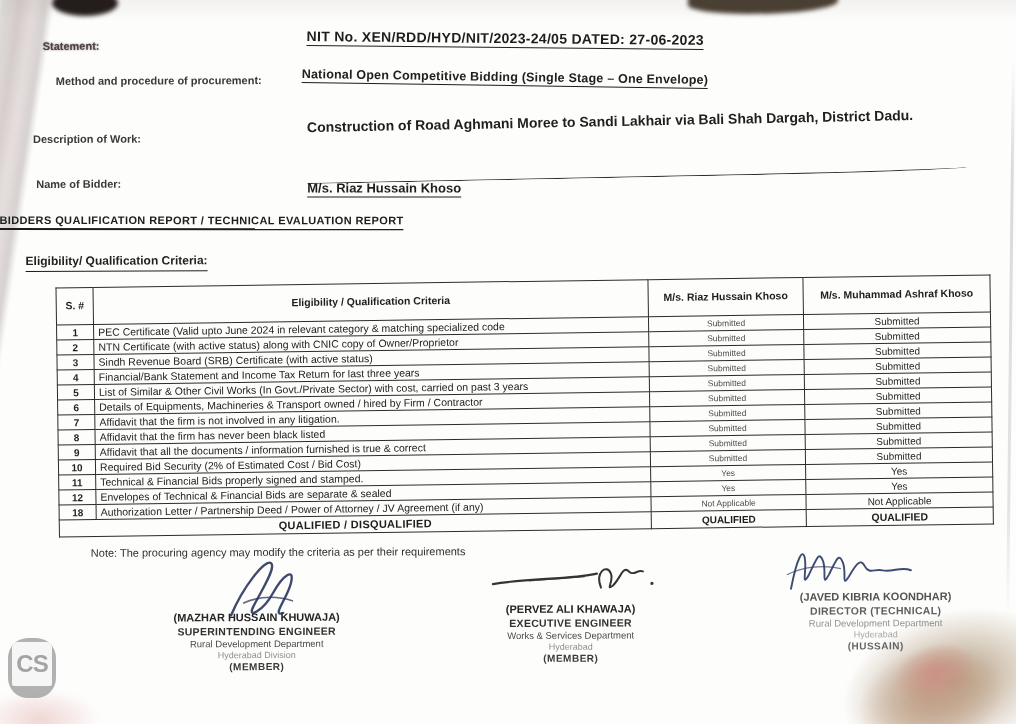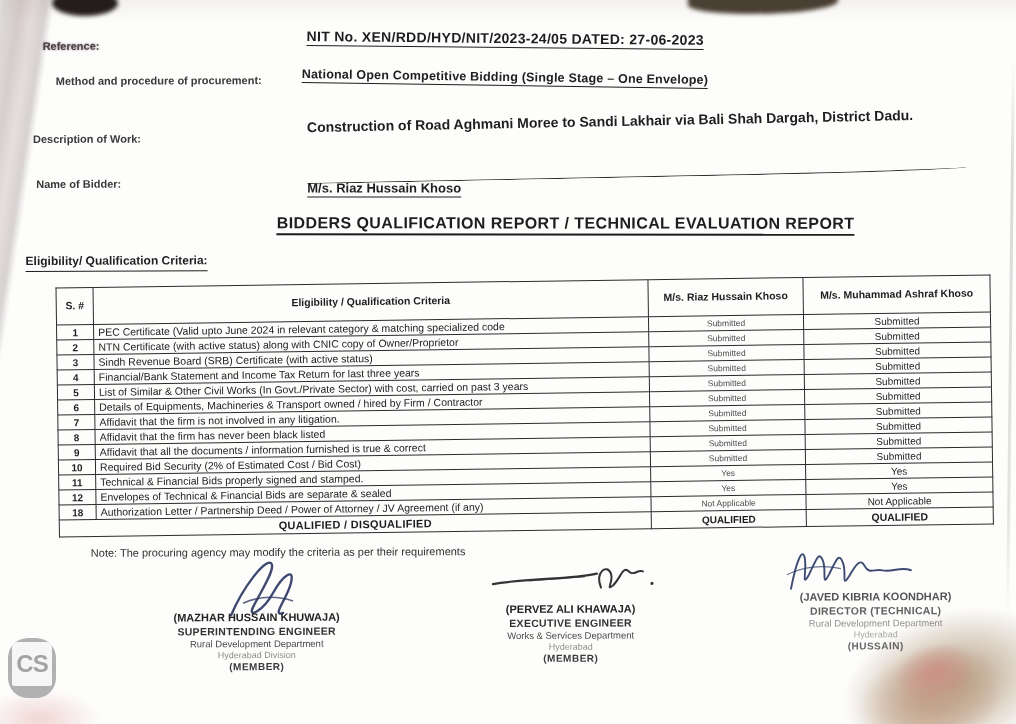--- a/index.html
+++ b/index.html
@@ -44,21 +44,21 @@
   .lbl { position:absolute; font-size:11px; font-weight:bold; color:#3a3a3a; }
   .val-u { border-bottom:1.5px solid #1c1c1c; padding-bottom:1px; }
   .ref-dim { color:#4c4146; text-shadow:0 0 2px rgba(90,70,75,.8); }
 
   .nit { position:absolute; left:308px; top:30px; font-size:14px; font-weight:bold; letter-spacing:.3px; transform:rotate(.8deg); }
   .method-val { position:absolute; left:303px; top:70px; font-size:12.5px; font-weight:bold; letter-spacing:.2px; transform:rotate(1.1deg); }
   .work-val { position:absolute; left:308px; top:112px; width:678px; font-size:14px; font-weight:bold; line-height:19px; transform:rotate(-.9deg); }
   .work-underline { position:absolute; left:308px; top:168px; width:660px; height:10px; transform:rotate(-.9deg);
       border-bottom:1.5px solid #2a2a2a; border-radius:0 0 40% 0; }
   .bidder-val { position:absolute; left:308px; top:180px; font-size:13px; font-weight:bold; transform:rotate(.2deg); }
-  .title { position:absolute; left:0; top:214px; width:855px; text-align:right; font-size:16px; font-weight:bold; letter-spacing:.4px; transform:rotate(.3deg); }
+  .title { position:absolute; left:0; top:214px; width:855px; text-align:left; font-size:11px; font-weight:bold; letter-spacing:.4px; transform:rotate(.3deg); }
   .title span { border-bottom:2px solid #1c1c1c; padding-bottom:2px; }
   .section-h { position:absolute; left:26px; top:252px; font-size:12px; font-weight:bold; }
   .section-h span { border-bottom:1.5px solid #1c1c1c; padding-bottom:3px; }
 
   table.criteria { position:absolute; left:57px; top:281px; width:934px; border-collapse:collapse; transform:rotate(-.55deg);
       table-layout:fixed; background:rgba(255,255,255,.0); }
   table.criteria th, table.criteria td { border:1.4px solid #2b2b2b; overflow:hidden; white-space:nowrap; }
   table.criteria thead th { font-size:10.5px; font-weight:bold; text-align:center; height:37px; line-height:1.25; padding:1px 2px; white-space:normal; }
   th.h-riaz { font-size:10px; }
   td.c-sno { text-align:center; font-size:10px; font-weight:bold; height:15px; }
@@ -94,21 +94,21 @@
   <div class="corner-bl"></div>
 
   <div class="watermark">
     <div class="cs-logo">
       <div class="cs-inner">CS</div>
     </div>
   </div>
 
   <div class="doc">
 
-    <div class="lbl ref-dim" style="left:44px; top:38px;">Reference:</div>
+    <div class="lbl ref-dim" style="left:44px; top:38px;">Statement:</div>
     <div class="nit"><span class="val-u">NIT No. XEN/RDD/HYD/NIT/2023-24/05 DATED: 27-06-2023</span></div>
 
     <div class="lbl" style="left:21px; top:73px;padding-left:36px;">Method and procedure of procurement:</div>
     <div class="method-val"><span class="val-u">National Open Competitive Bidding (Single Stage – One Envelope)</span></div>
 
     <div class="lbl" style="left:34px; top:131px;text-align:right;">Description of Work:</div>
     <div class="work-val">Construction of Road Aghmani Moree to Sandi Lakhair via Bali Shah Dargah, District Dadu.</div>
     <div class="work-underline"></div>
 
     <div class="lbl" style="left:37px; top:176px;">Name of Bidder:</div>

